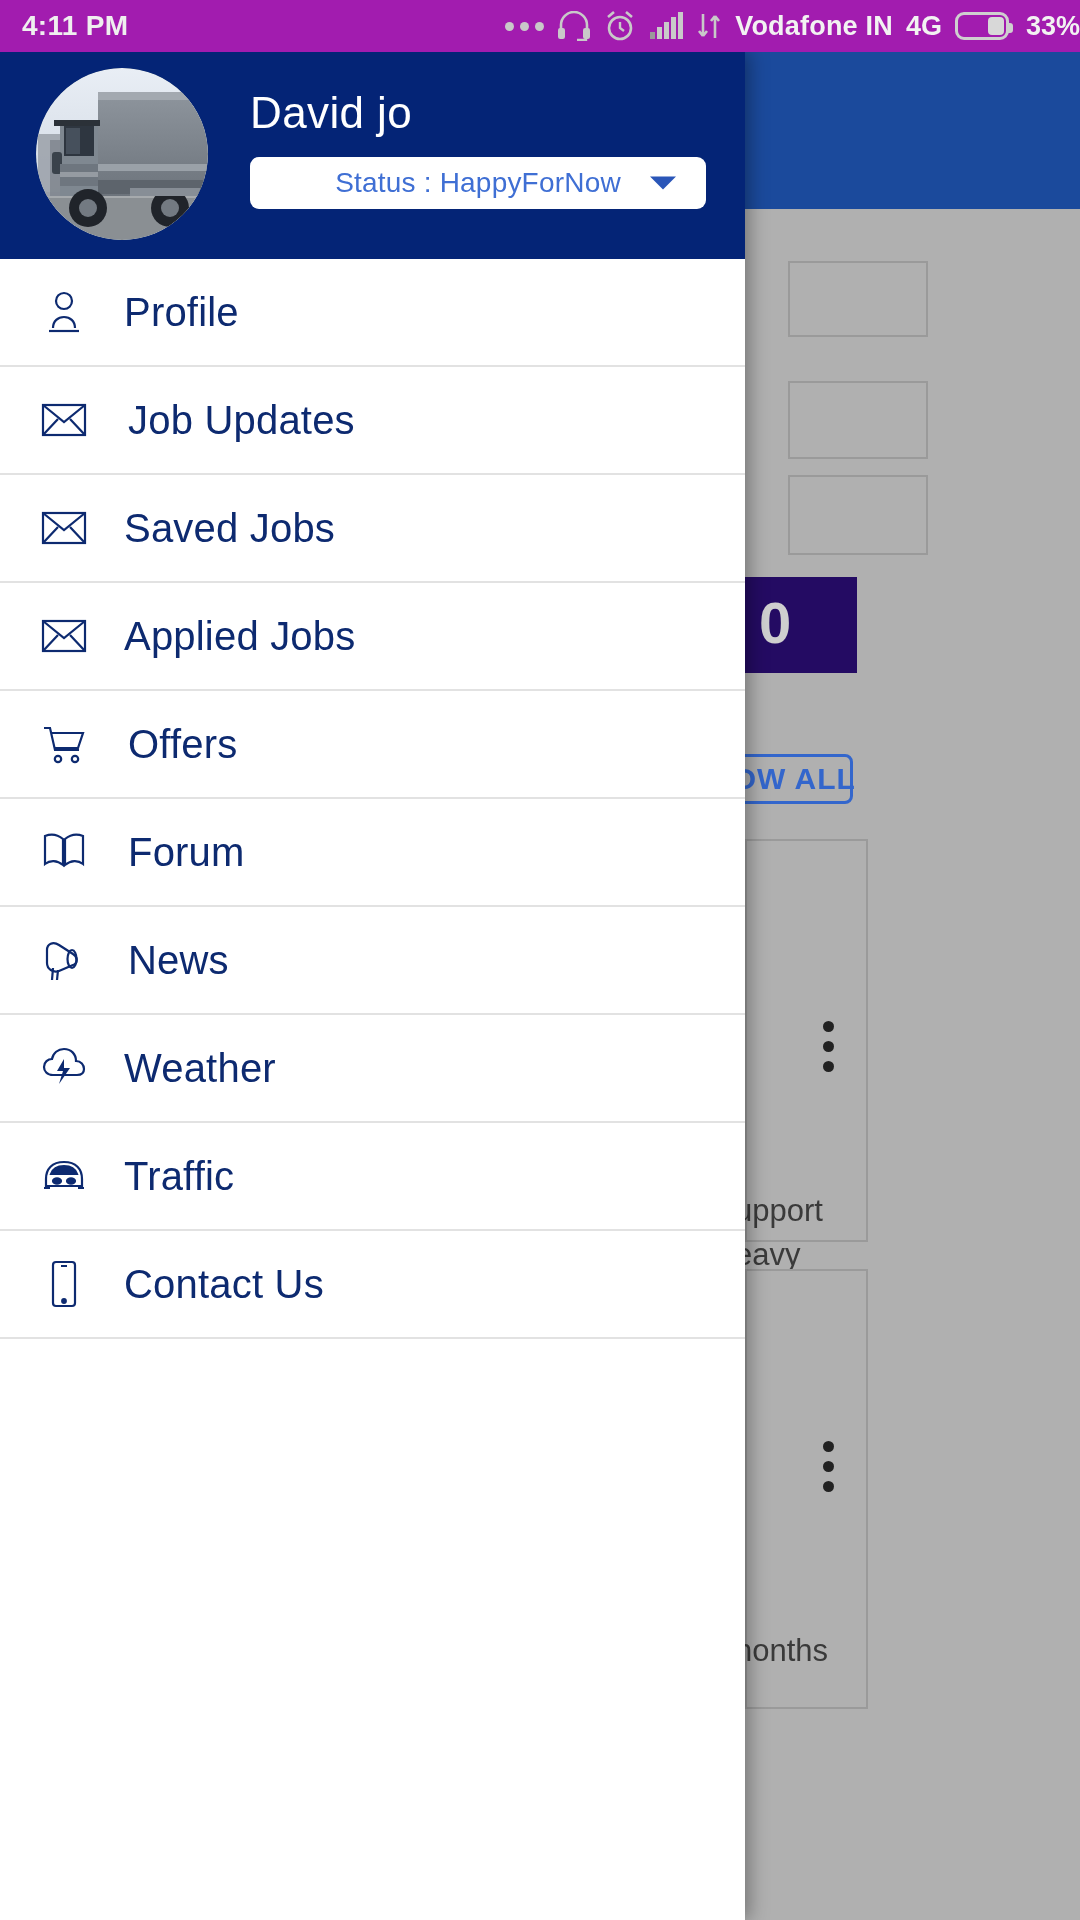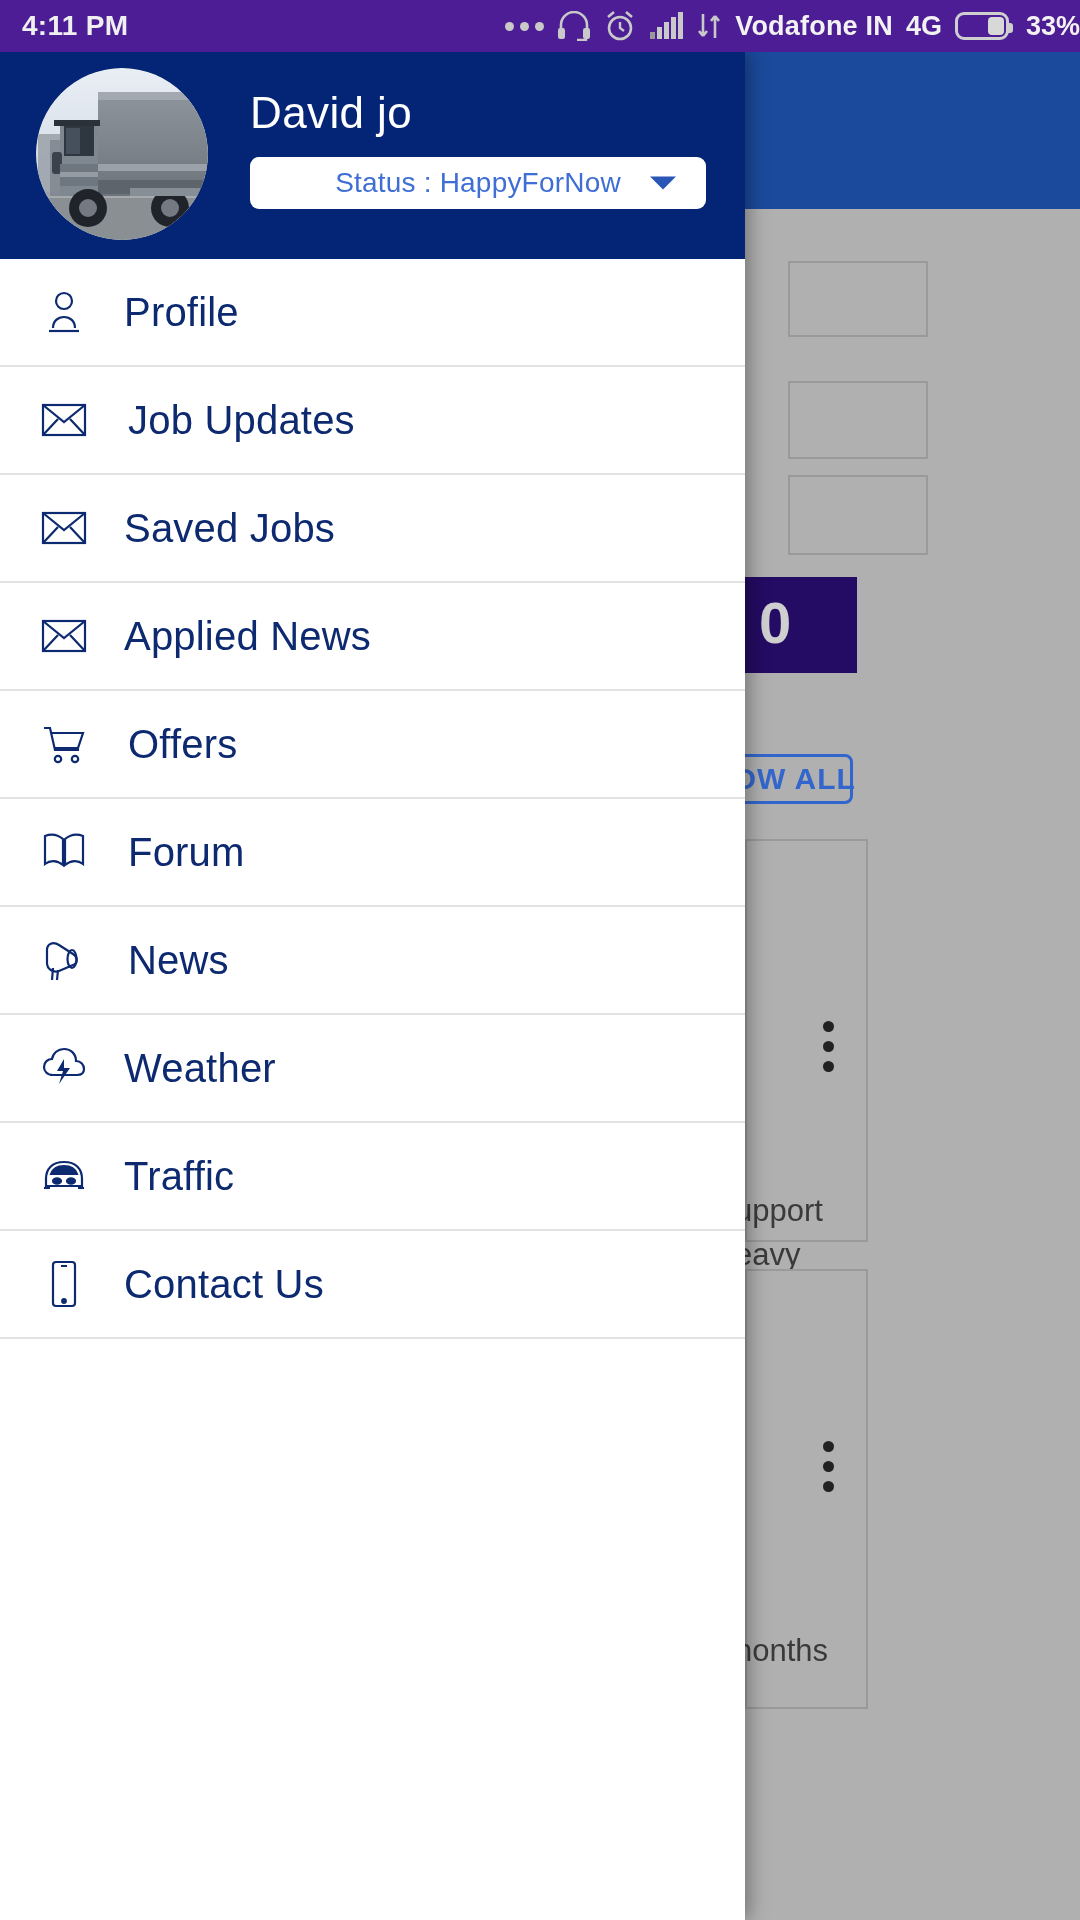--- a/index.html
+++ b/index.html
@@ -7,21 +7,21 @@
     width:1080px; height:1920px;
     background:#ffffff;
     font-family:"Liberation Sans", sans-serif;
     overflow:hidden;
   }
   #screen { position:relative; width:1080px; height:1920px; overflow:hidden; background:#fff; }
 
   
   .statusbar{
     position:absolute; left:0; top:0; width:1080px; height:52px;
-    background:#4c1d95; color:#e8e8e8;
+    background:#a21caf; color:#e8e8e8;
     display:flex; align-items:center; z-index:40;
   }
   .sb-time{ font-size:28px; font-weight:bold; margin-left:22px; letter-spacing:.3px; color:#efefef;}
   .sb-right{ margin-left:auto; display:flex; align-items:center; gap:13px; }
   .sb-dots{ display:flex; gap:6px; align-items:center;}
   .sb-dots i{ width:9px;height:9px;border-radius:50%;background:#c9c9c9;display:block;}
   .sb-carrier{ font-size:27px; font-weight:bold; color:#f2f2f2; letter-spacing:.2px;}
   .sb-4g{ font-size:27px; font-weight:bold; color:#f2f2f2;}
   .sb-pct{ font-size:27px; font-weight:bold; color:#f2f2f2; margin-left:4px;}
   .batt{ width:54px; height:28px; border:3px solid #cfcfcf; border-radius:9px; position:relative; display:block;}
@@ -218,21 +218,21 @@
       </div>
 
       <div class="mrow">
         <span class="micon">
           <svg width="46" height="34" viewBox="0 0 46 34" fill="none" stroke="#0d2a70" stroke-width="2.2">
             <rect x="2" y="2" width="42" height="30"></rect>
             <path d="M2 2 L23 19 L44 2"></path>
             <path d="M2 32 L17 16 M44 32 L29 16"></path>
           </svg>
         </span>
-        <span class="mlabel ml-pad-a">Applied News</span>
+        <span class="mlabel ml-pad-a">Applied Jobs</span>
       </div>
 
       <div class="mrow">
         <span class="micon">
           <svg width="46" height="42" viewBox="0 0 46 42" fill="none" stroke="#0d2a70" stroke-width="2.2">
             <path d="M3 5 L9 5 L14 27 L38 27"></path>
             <path d="M10 10 L42 10 L37 25 L13 25"></path>
             <circle cx="17" cy="36" r="3.2"></circle>
             <circle cx="34" cy="36" r="3.2"></circle>
           </svg>

